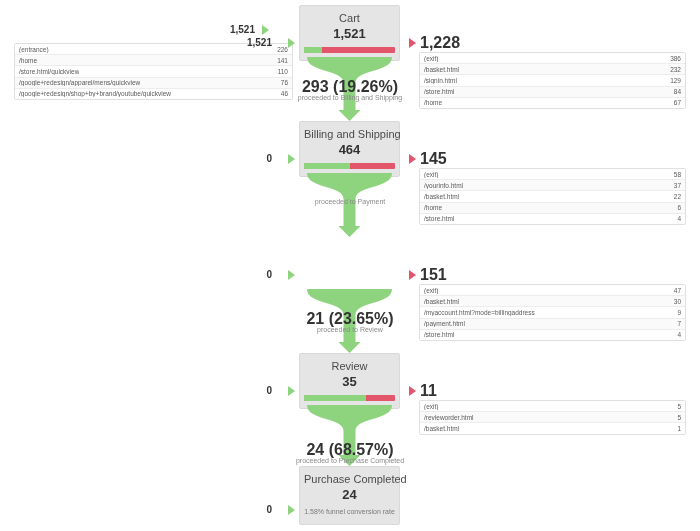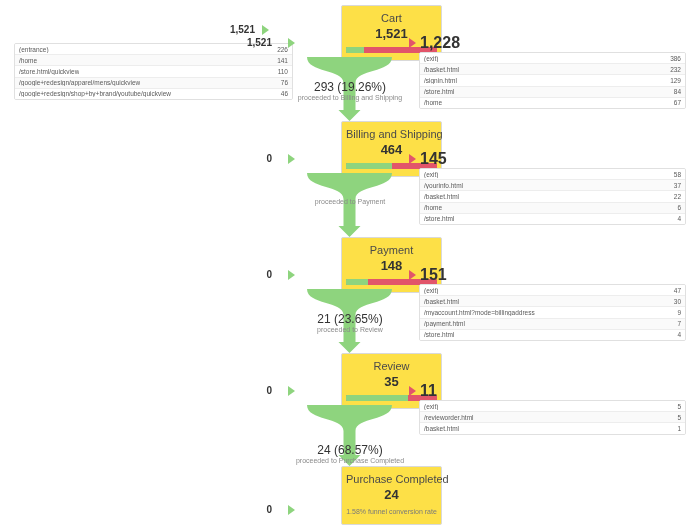--- a/index.html
+++ b/index.html
@@ -20,26 +20,25 @@
     position: relative;
     width: 700px;
     height: 531px;
   }
 
   .stage-box {
     position: absolute;
     left: 299px;
     width: 101px;
     box-sizing: border-box;
-    background: #fde047;
+    background: #e5e5e5;
     border: 1px solid #d9d9d9;
     border-radius: 2px;
     text-align: center;
     padding: 6px 4px 7px 4px;
-    margin-left: 42px;
   }
   .stage-title {
     font-size: 11px;
     color: #4a4a4a;
     line-height: 13px;
     white-space: nowrap;
   }
   .stage-count {
     font-size: 13px;
     font-weight: bold;
@@ -145,22 +144,22 @@
     width: 101px;
   }
   .connector svg { display: block; }
   .conv-label {
     position: absolute;
     left: 240px;
     width: 220px;
     text-align: center;
   }
   .conv-main {
-    font-size: 12px;
-    font-weight: normal;
+    font-size: 16px;
+    font-weight: bold;
     color: #333333;
     line-height: 12px;
     white-space: nowrap;
   }
   .conv-sub {
     font-size: 7px;
     color: #8a8a8a;
     line-height: 9px;
     white-space: nowrap;
   }
@@ -269,27 +268,20 @@
       </div>
     </div>
     <div class="connector" style="top: 173px; height: 64px;">
       <svg width="101" height="64" viewBox="0 0 101 64">
         <path d="M 8 0 C 8 16.12 44.5 11.700000000000001 44.5 26 L 44.5 53 L 39.5 53 L 50.5 64 L 61.5 53 L 56.5 53 L 56.5 26 C 56.5 11.700000000000001 93 16.12 93 0 Z" fill="#8ed47e"></path>
       </svg>
     </div>
     <div class="conv-label" style="top: 197px;">
       <div class="conv-sub">proceeded to Payment</div>
     </div>
-    <div class="stage-box" style="top: 237px;">
-      <div class="stage-title">Payment</div>
-      <div class="stage-count">148</div>
-      <div class="bar">
-        <div class="bar-fill" style="width: 23.65%;"></div>
-      </div>
-    </div>
     <div class="in-count" style="left: 212px; top: 269px;">0</div>
     <div class="tri tri-green" style="left: 288px; top: 270px;"></div>
     <div class="tri tri-red" style="left: 409px; top: 270px;"></div>
     <div class="out-count" style="left: 420px; top: 269px;">151</div>
     <div class="side-table" style="left: 419px; top: 284px; width: 267px;">
       <div class="row">
         <span class="path">(exit)</span>
         <span class="val">47</span>
       </div>
       <div class="row">

